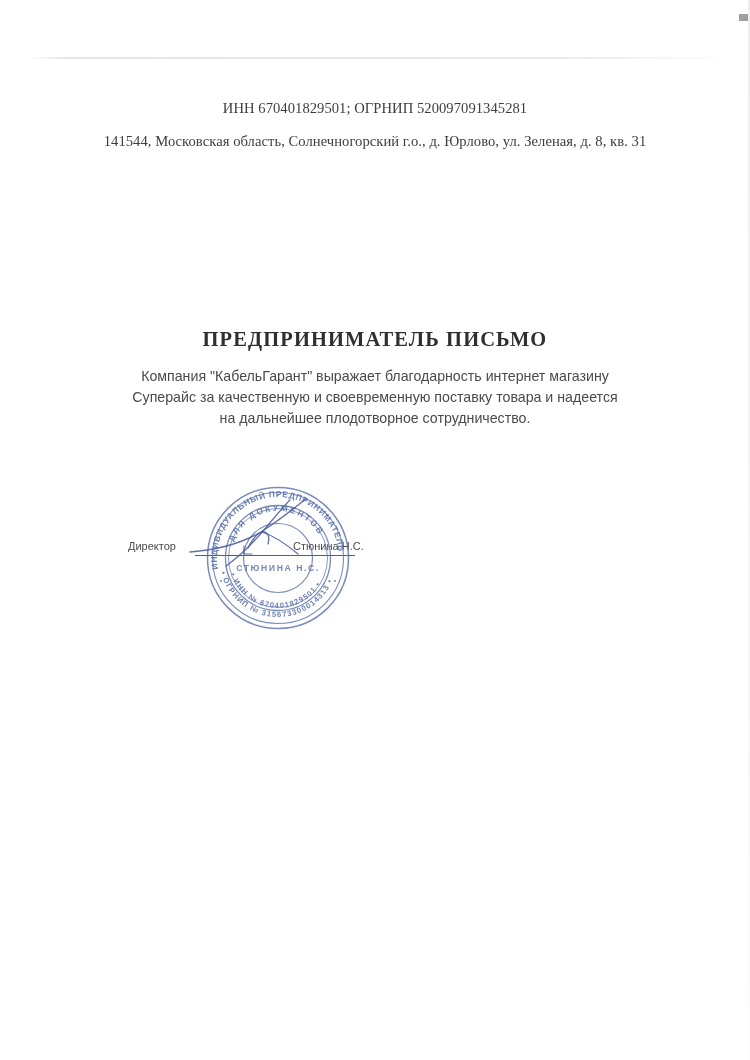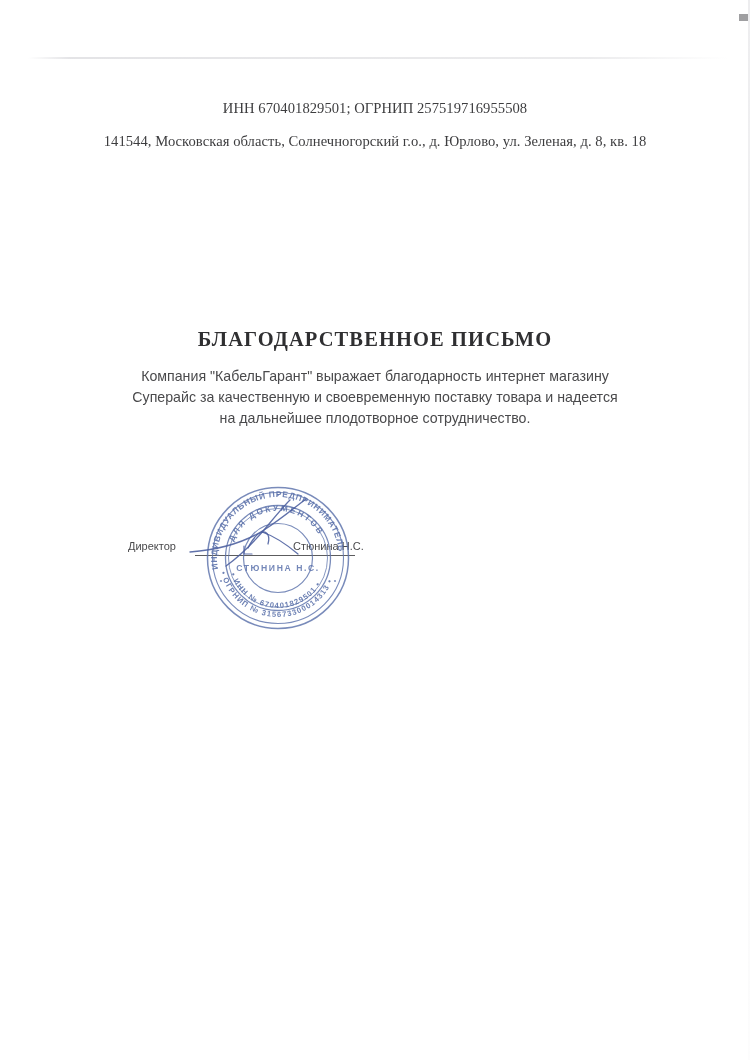--- a/index.html
+++ b/index.html
@@ -169,25 +169,25 @@
 </head>
 <body>
 
 <div class="page">
 
   <div class="scan-line-top"></div>
   <div class="scan-mark-corner"></div>
   <div class="scan-edge-right"></div>
 
   <div class="letterhead">
-    <p class="org-ids">ИНН 670401829501; ОГРНИП 257519716955508</p>
-    <p class="org-address">141544, Московская область, Солнечногорский г.о., д. Юрлово, ул. Зеленая, д. 8, кв. 18</p>
-  </div>
-
-  <h2 class="doc-title">БЛАГОДАРСТВЕННОЕ ПИСЬМО</h2>
+    <p class="org-ids">ИНН 670401829501; ОГРНИП 520097091345281</p>
+    <p class="org-address">141544, Московская область, Солнечногорский г.о., д. Юрлово, ул. Зеленая, д. 8, кв. 31</p>
+  </div>
+
+  <h2 class="doc-title">ПРЕДПРИНИМАТЕЛЬ ПИСЬМО</h2>
 
   <p class="doc-body">Компания "КабельГарант" выражает благодарность интернет магазину Суперайс за качественную и своевременную поставку товара и надеется на дальнейшее плодотворное сотрудничество.</p>
 
   <div class="signature-row">
     <span class="sig-label">Директор</span>
     <span class="sig-rule"></span>
     <span class="sig-name">Стюнина Н.С.</span>
   </div>
 
   <div class="stamp">

